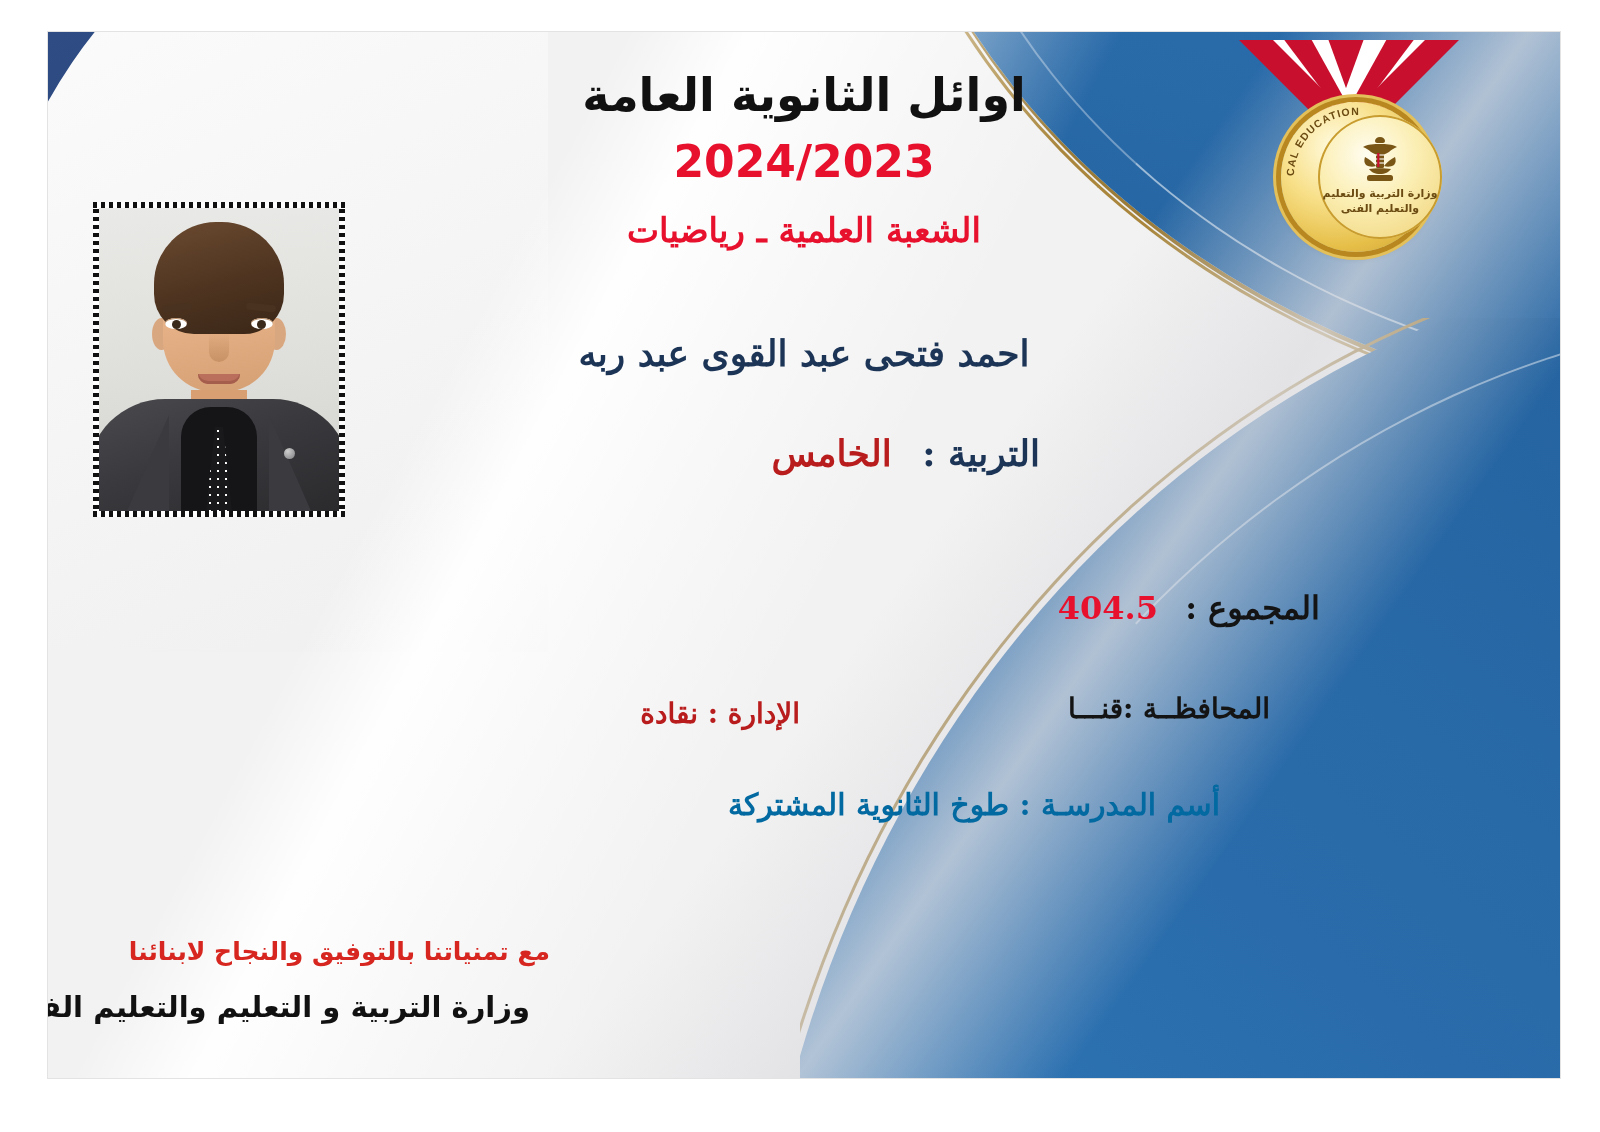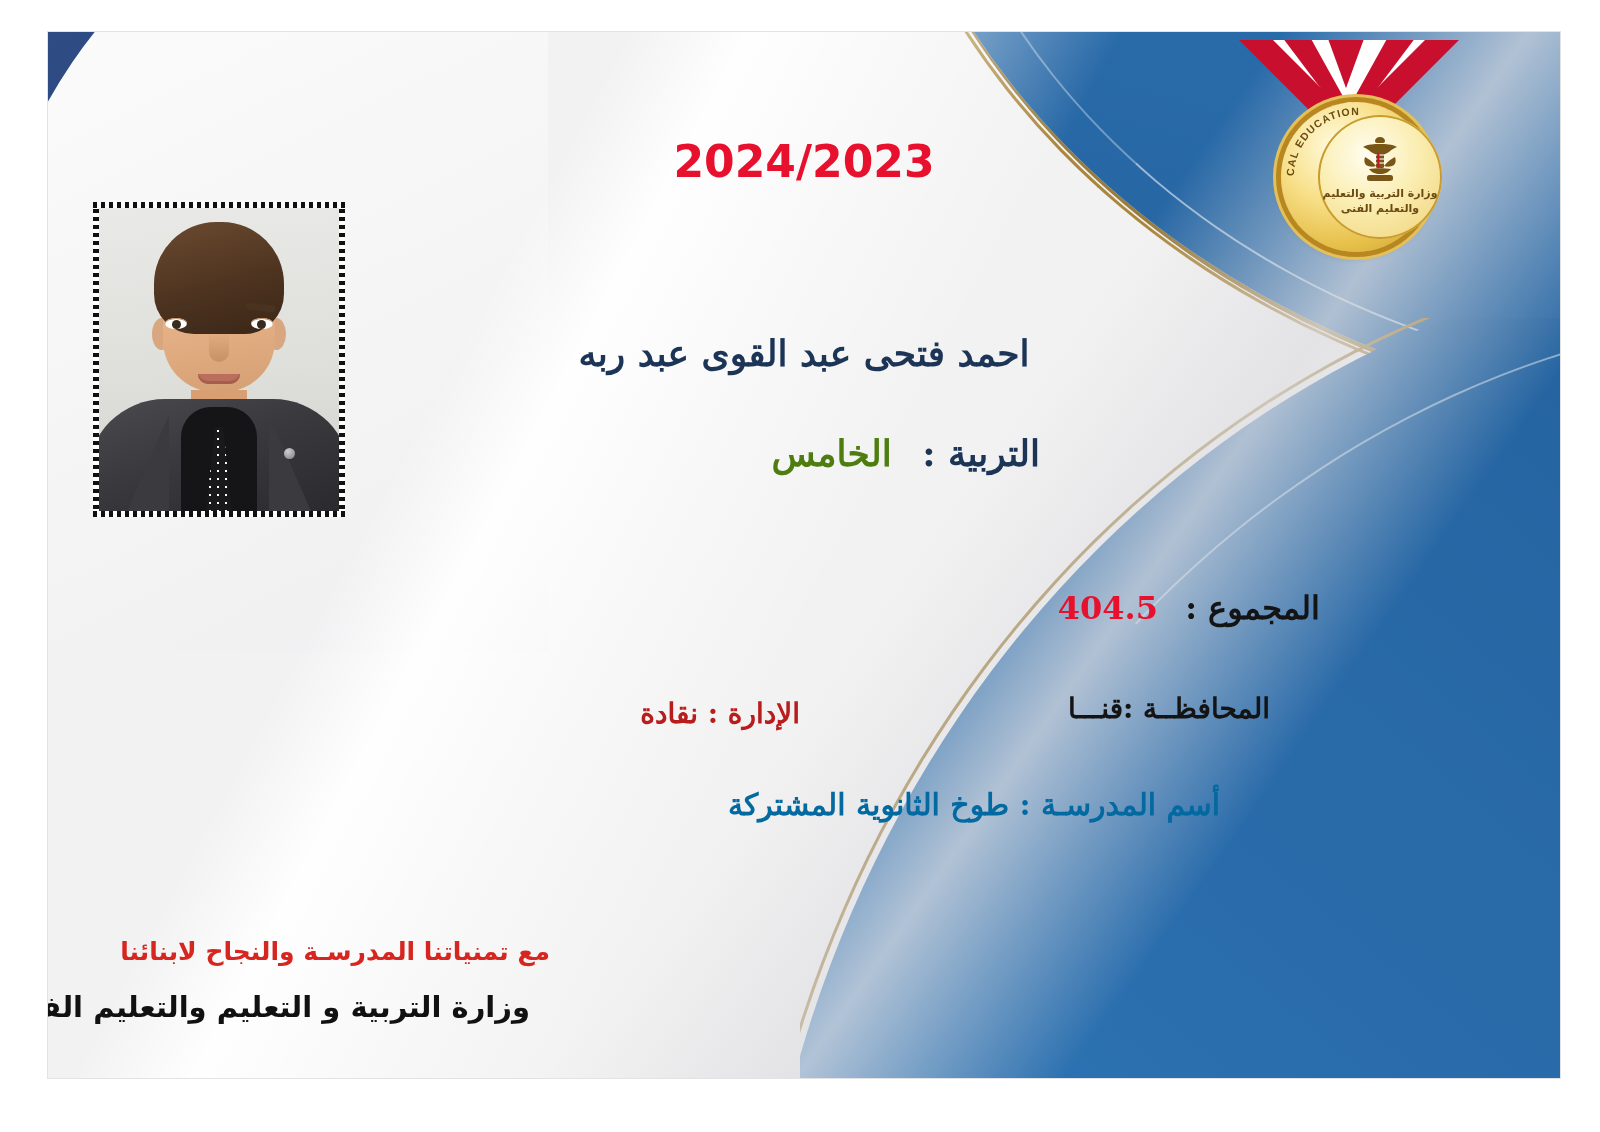--- a/index.html
+++ b/index.html
@@ -263,21 +263,21 @@
   #student-name{
     left:0;right:0;top:300px;text-align:center;
     font-size:36px;font-weight:bold;color:#1c3557;
     position:absolute;font-family:"DejaVu Serif",serif;
   }
   #rank-row{
     position:absolute;right:520px;top:400px;
     font-size:36px;font-weight:bold;color:#1c3557;
     font-family:"DejaVu Serif",serif;white-space:nowrap;
   }
-  #rank-row .val{color:#4d7c0f;margin-inline-start:18px;}
+  #rank-row .val{color:#b91c1c;margin-inline-start:18px;}
 
   #total-row{
     position:absolute;right:240px;top:557px;
     font-size:32px;font-weight:bold;color:#141414;
     font-family:"DejaVu Serif",serif;white-space:nowrap;
   }
   #total-row .val{color:#e8112d;margin-inline-start:16px;}
 
   #seat-row{
     position:absolute;right:790px;top:568px;
@@ -407,35 +407,37 @@
         <div class="p-neck"></div>
         <div class="p-shoulder"></div>
         <div class="p-shirt"></div>
         <div class="p-lapel-l"></div>
         <div class="p-lapel-r"></div>
         <div class="p-tie"></div>
         <div class="p-pin"></div>
       </div>
     </div>
 
+    <div id="title1">اوائل الثانوية العامة</div>
     <div id="title2">2024/2023</div>
+    <div id="branch">الشعبة العلمية ـ رياضيات</div>
 
     <div id="student-name">احمد فتحى عبد القوى عبد ربه</div>
 
     <div id="rank-row">
       <span>التربية  :</span>
       <span class="val">الخامس</span>
     </div>
 
     <div id="total-row">
       <span>المجموع  :</span>
       <span class="val">404.5</span>
     </div>
 
     <div id="gov-row">المحافظــة :قنـــا</div>
     <div id="admin-row">الإدارة : نقادة</div>
     <div id="school-row">أسم المدرسـة : طوخ الثانوية المشتركة</div>
 
-    <div id="wish">مع تمنياتنا المدرسـة والنجاح لابنائنا</div>
+    <div id="wish">مع تمنياتنا بالتوفيق والنجاح لابنائنا</div>
     <div id="ministry">وزارة التربية و التعليم والتعليم الفنى</div>
 
   </div>
 </div>
 
 </body></html>

